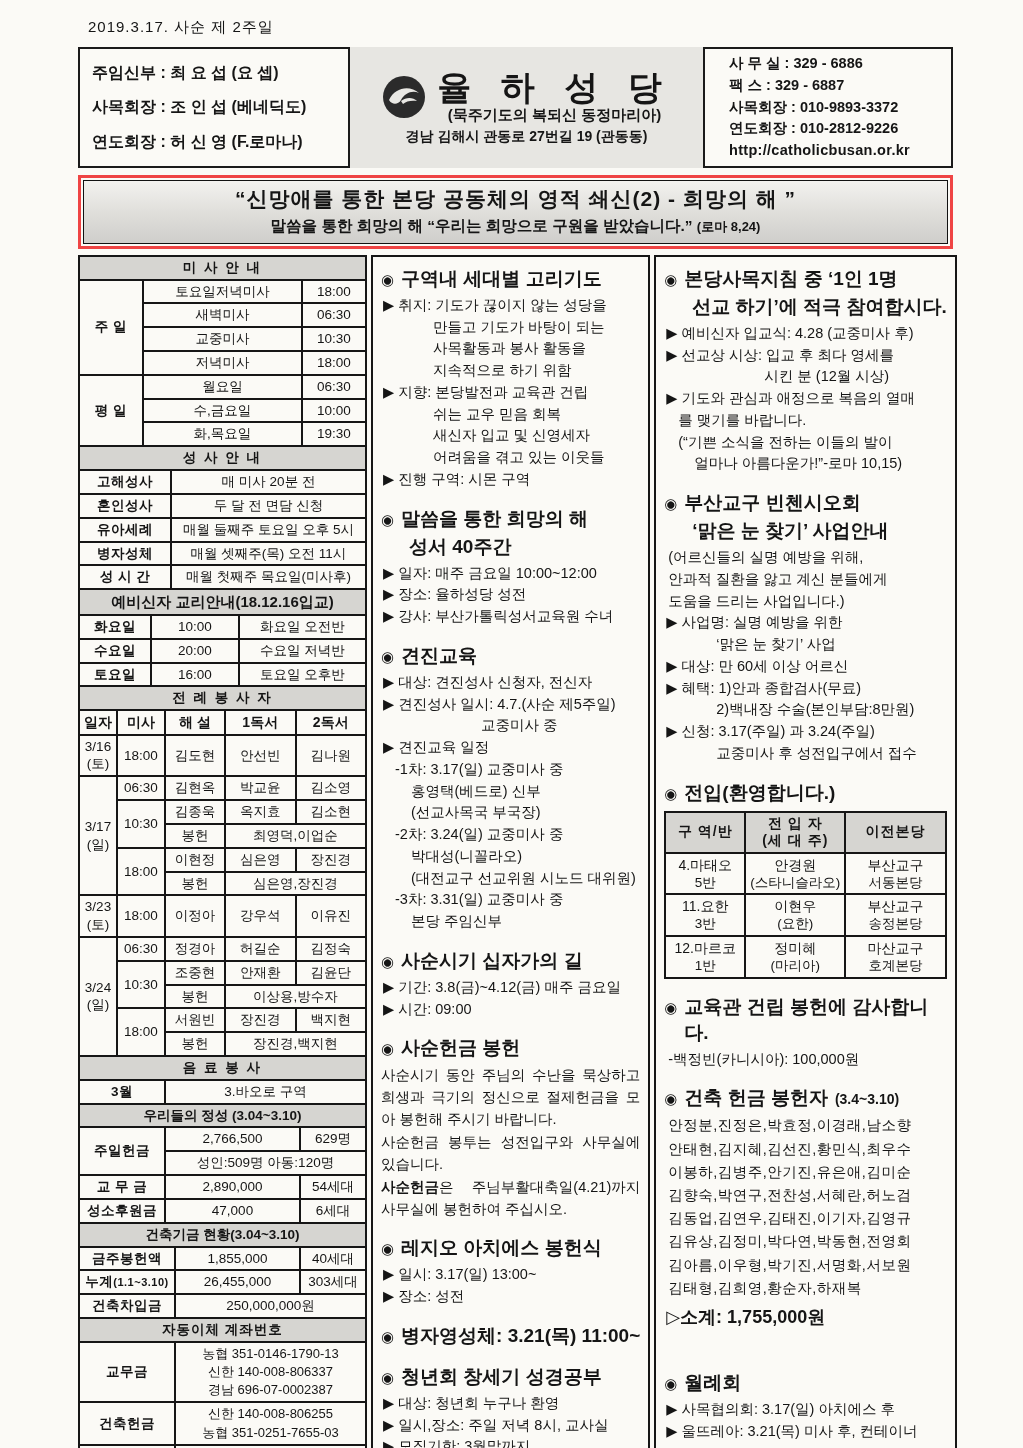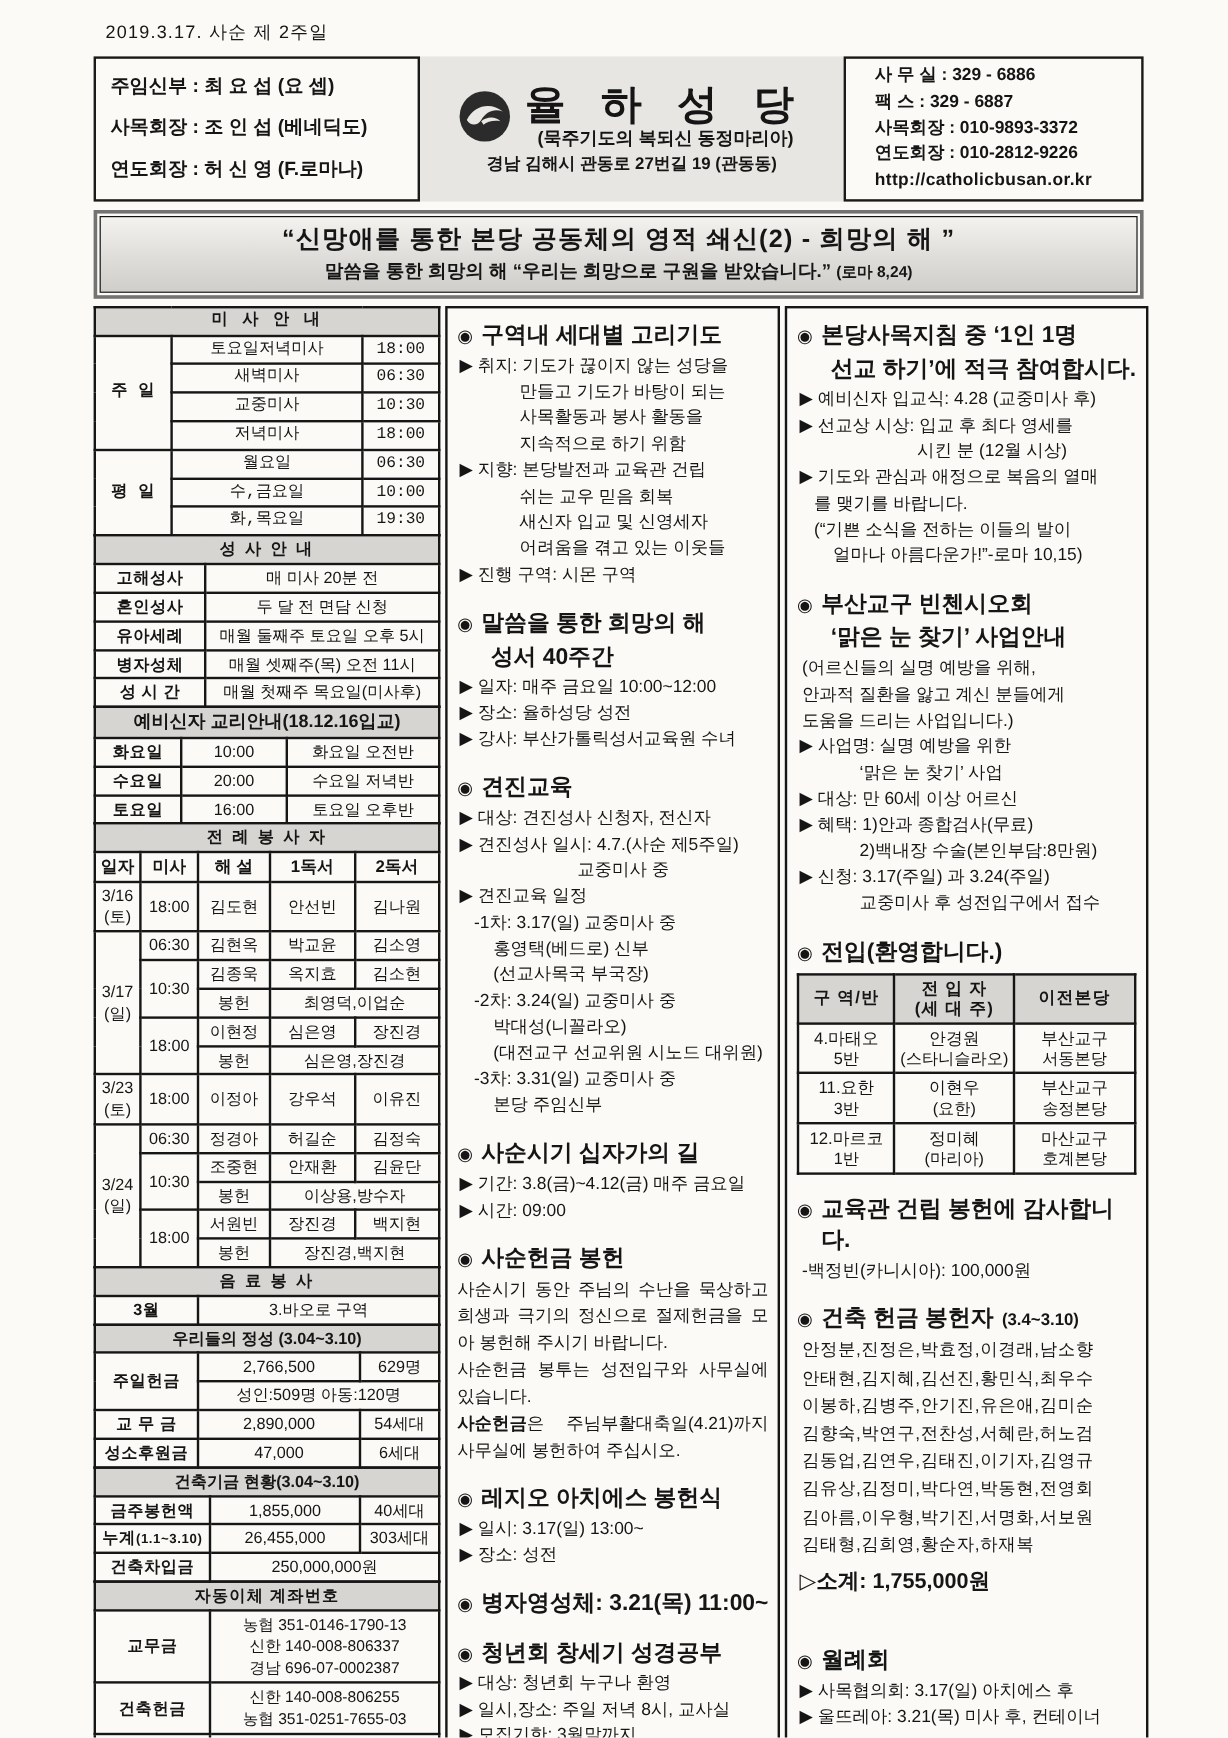--- a/index.html
+++ b/index.html
@@ -21,34 +21,34 @@
   .logo { width:46px; height:46px; flex:none; }
   .name-stack { display:flex; flex-direction:column; align-items:center; }
   .church-name { font-size:34px; font-weight:bold; letter-spacing:10px; line-height:1.05; white-space:nowrap; }
   .church-subtitle { font-size:15px; font-weight:bold; white-space:nowrap; }
   .church-address { font-size:14px; font-weight:bold; margin-top:3px; white-space:nowrap; }
   .contact-box { border:2px solid #1a1a1a; width:250px; flex:none; padding:4px 24px; display:flex; flex-direction:column; justify-content:center; }
   .contact-line { font-size:14.5px; font-weight:bold; white-space:nowrap; line-height:1.5; }
   .website { font-size:14.5px; font-weight:bold; letter-spacing:0.3px; white-space:nowrap; line-height:1.5; }
 
   
-  .banner { border:3px solid #737373; margin-top:7px; padding:2px; }
+  .banner { border:3px solid #ef4444; margin-top:7px; padding:2px; }
   .banner-inner { border:1px solid #111; background:linear-gradient(180deg,#f3f2ef 0%,#deddd9 55%,#cfcecb 100%); text-align:center; padding:4px 2px 6px; }
   .banner-line1 { font-size:21px; font-weight:bold; letter-spacing:1px; }
   .banner-line2 { font-size:15.5px; font-weight:bold; margin-top:3px; }
   .banner-ref { font-size:13px; font-weight:bold; }
 
   
   .columns { display:flex; gap:4px; margin-top:6px; align-items:stretch; }
   .col-left { width:289px; flex:none; }
   .col-mid, .col-right { flex:1; border:2px solid #161616; padding:9px 8px 8px; }
 
   
   table.t { width:100%; border-collapse:collapse; table-layout:fixed; margin-top:-2px; }
-  .col-left table.t:first-child { margin-top:0;font-family:Liberation Mono, monospace; }
+  .col-left table.t:first-child { margin-top:0; }
   .t td, .t th { border:2px solid #161616; font-size:13.5px; padding:2px 2px; text-align:center; vertical-align:middle; line-height:1.32; overflow:hidden; }
   .t th { font-weight:bold; font-size:14px; }
   .band { background:#d6d5d1; font-weight:bold; font-size:16.5px; letter-spacing:2px; padding:3px 0; }
   .lbl { font-weight:bold; letter-spacing:0.5px; }
   .lsub { font-size:11px; font-weight:bold; }
   .amt { text-align:right; padding-right:7px; }
   .cnt { text-align:right; padding-right:4px; }
   .subrow { font-size:13px; }
   .date-cell { font-size:11.5px; line-height:1.15; padding:1px 0; }
   .acct { text-align:left; padding:2px 2px 2px 6px; }

